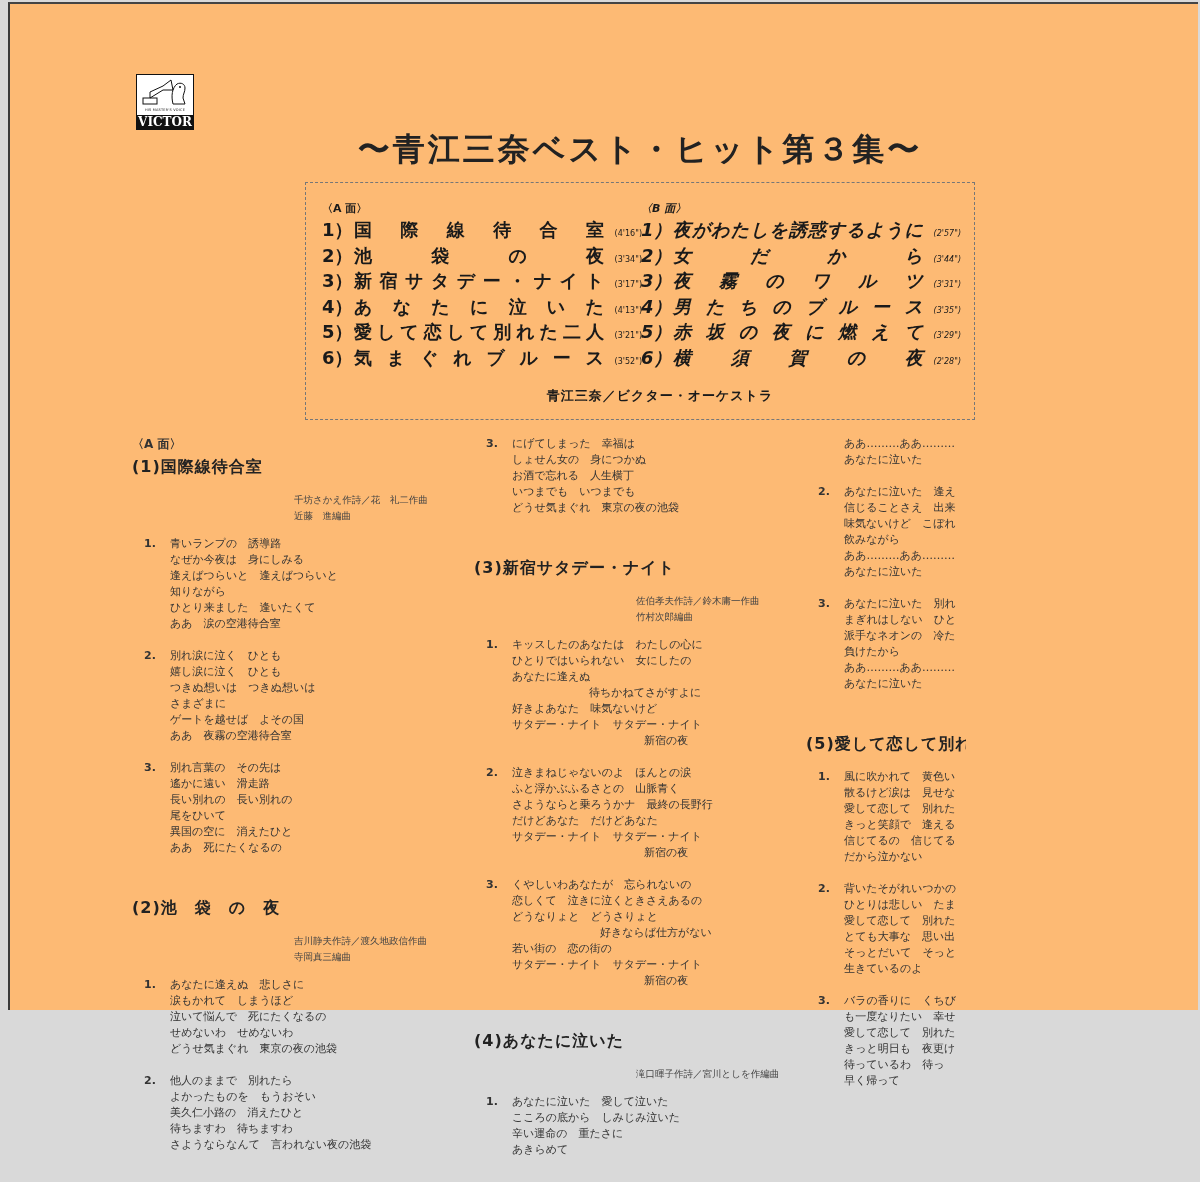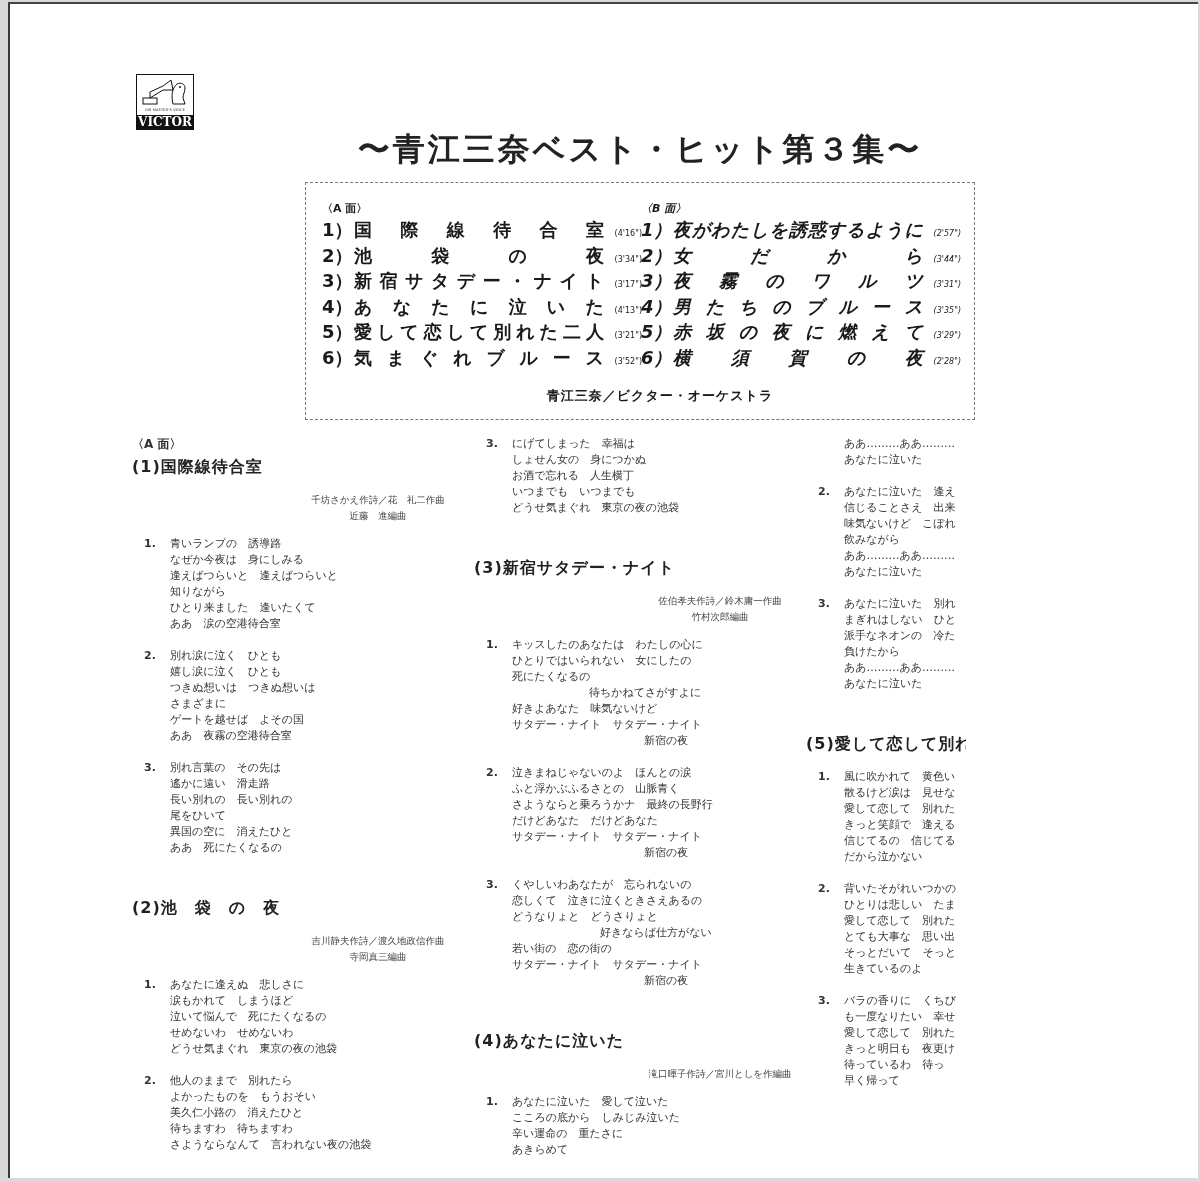--- a/index.html
+++ b/index.html
@@ -1,18 +1,18 @@
 <!DOCTYPE html>
 <html><head>
 <meta charset="utf-8">
 <style>
   html, body { margin:0; padding:0; }
   body { width:1200px; height:1182px; background:#d9d9d9; position:relative; overflow:hidden;
          font-family:"DejaVu Sans", sans-serif; color:#1a1a1a; }
-  .sheet { position:absolute; left:8px; top:2px; width:1190px; height:1176px; background:#ffffff;
+  .sheet { position:absolute; left:8px; top:2px; width:1190px; height:1008px; background:#fdba74;
            border-left:2px solid #3a3a3a; border-top:2px solid #444; box-sizing:border-box; }
   .logo { position:absolute; left:126px; top:70px; width:56px; height:54px; border:1.5px solid #111; background:#fff; }
   .logo .dog { position:absolute; left:4px; top:3px; width:48px; height:30px; }
   .logo .motto { position:absolute; left:0; right:0; top:33px; font-size:3.5px; text-align:center; letter-spacing:0.2px; }
   .logo .brand { position:absolute; left:0; right:0; bottom:0; height:14px; background:#111; color:#fff;
                  font-family:"DejaVu Serif", serif; font-weight:bold; font-size:12px; line-height:14px; text-align:center; }
   .title { position:absolute; left:330px; top:66px; width:600px; text-align:center; font-size:46px;
            letter-spacing:14px; color:#2a2a2a; font-weight:normal; }
   .subtitle { position:absolute; left:310px; top:124px; width:640px; text-align:center; font-size:32px;
               font-weight:bold; letter-spacing:3px; color:#222; }
@@ -25,21 +25,21 @@
   .trk .num { width:32px; }
   .trk .name { flex:1; display:flex; justify-content:space-between; letter-spacing:0; }
   .trk .dur { font-size:8px; font-weight:normal; width:38px; text-align:right; }
   .credit-line { position:absolute; left:0; right:0; top:204px; text-align:center; font-size:13px; font-weight:bold; letter-spacing:1px; padding-left:40px; }
   .col { position:absolute; font-family:"DejaVu Serif", serif; color:#333; }
   .col.c1 { left:122px; top:432px; width:330px; }
   .col.c2 { left:464px; top:432px; width:330px; }
   .col.c3 { left:796px; top:432px; width:160px; overflow:hidden; white-space:nowrap; }
   .sec-head { font-family:"DejaVu Sans", sans-serif; font-weight:bold; font-size:12px; }
   .song-title { font-family:"DejaVu Sans", sans-serif; font-weight:bold; font-size:16px; color:#222; margin:4px 0 14px 0; letter-spacing:1px; }
-  .credits { font-size:9.5px; text-align:center; margin-left:162px; line-height:16px; margin-bottom:12px; color:#444; }
+  .credits { font-size:9.5px; text-align:left; margin-left:162px; line-height:16px; margin-bottom:12px; color:#444; }
   .verse { display:flex; font-size:11px; line-height:16px; margin-bottom:16px; }
   .verse .vn { width:26px; font-family:"DejaVu Sans", sans-serif; font-weight:bold; font-size:11px; padding-left:12px; }
   .verse .lines div { white-space:pre; }
   .gap { height:22px; }
   .c3 .verse .vn { padding-left:12px; }
 </style>
 </head>
 <body>
 
 <div class="sheet">
@@ -318,21 +318,21 @@
         <div class="song-title">(3)新宿サタデー・ナイト</div>
         <div class="credits">
           <div>佐伯孝夫作詩／鈴木庸一作曲</div>
           <div>竹村次郎編曲</div>
         </div>
         <div class="verse">
           <div class="vn">1.</div>
           <div class="lines">
             <div>キッスしたのあなたは　わたしの心に</div>
             <div>ひとりではいられない　女にしたの</div>
-            <div>死にたくなるの</div>
+            <div>あなたに逢えぬ</div>
             <div>　　　　　　　待ちかねてさがすよに</div>
             <div>好きよあなた　味気ないけど</div>
             <div>サタデー・ナイト　サタデー・ナイト</div>
             <div>　　　　　　　　　　　　新宿の夜</div>
           </div>
         </div>
         <div class="verse">
           <div class="vn">2.</div>
           <div class="lines">
             <div>泣きまねじゃないのよ　ほんとの涙</div>

